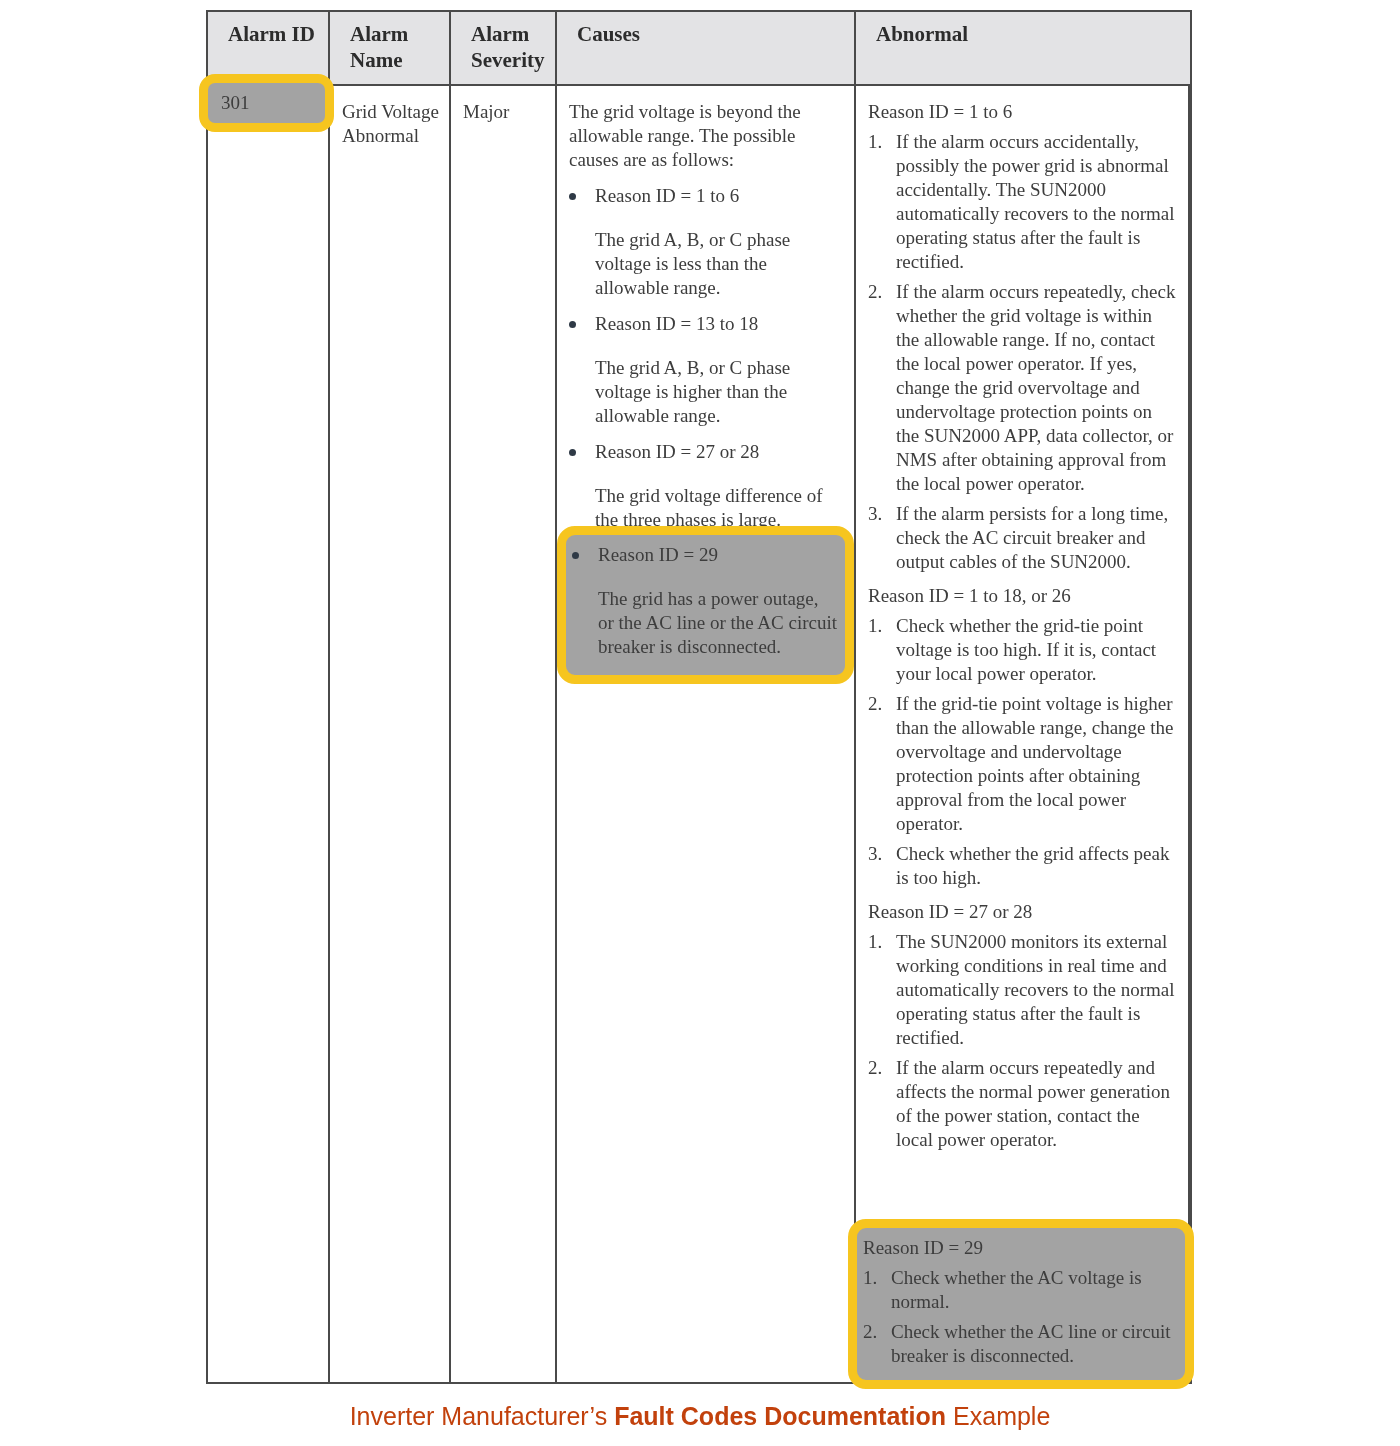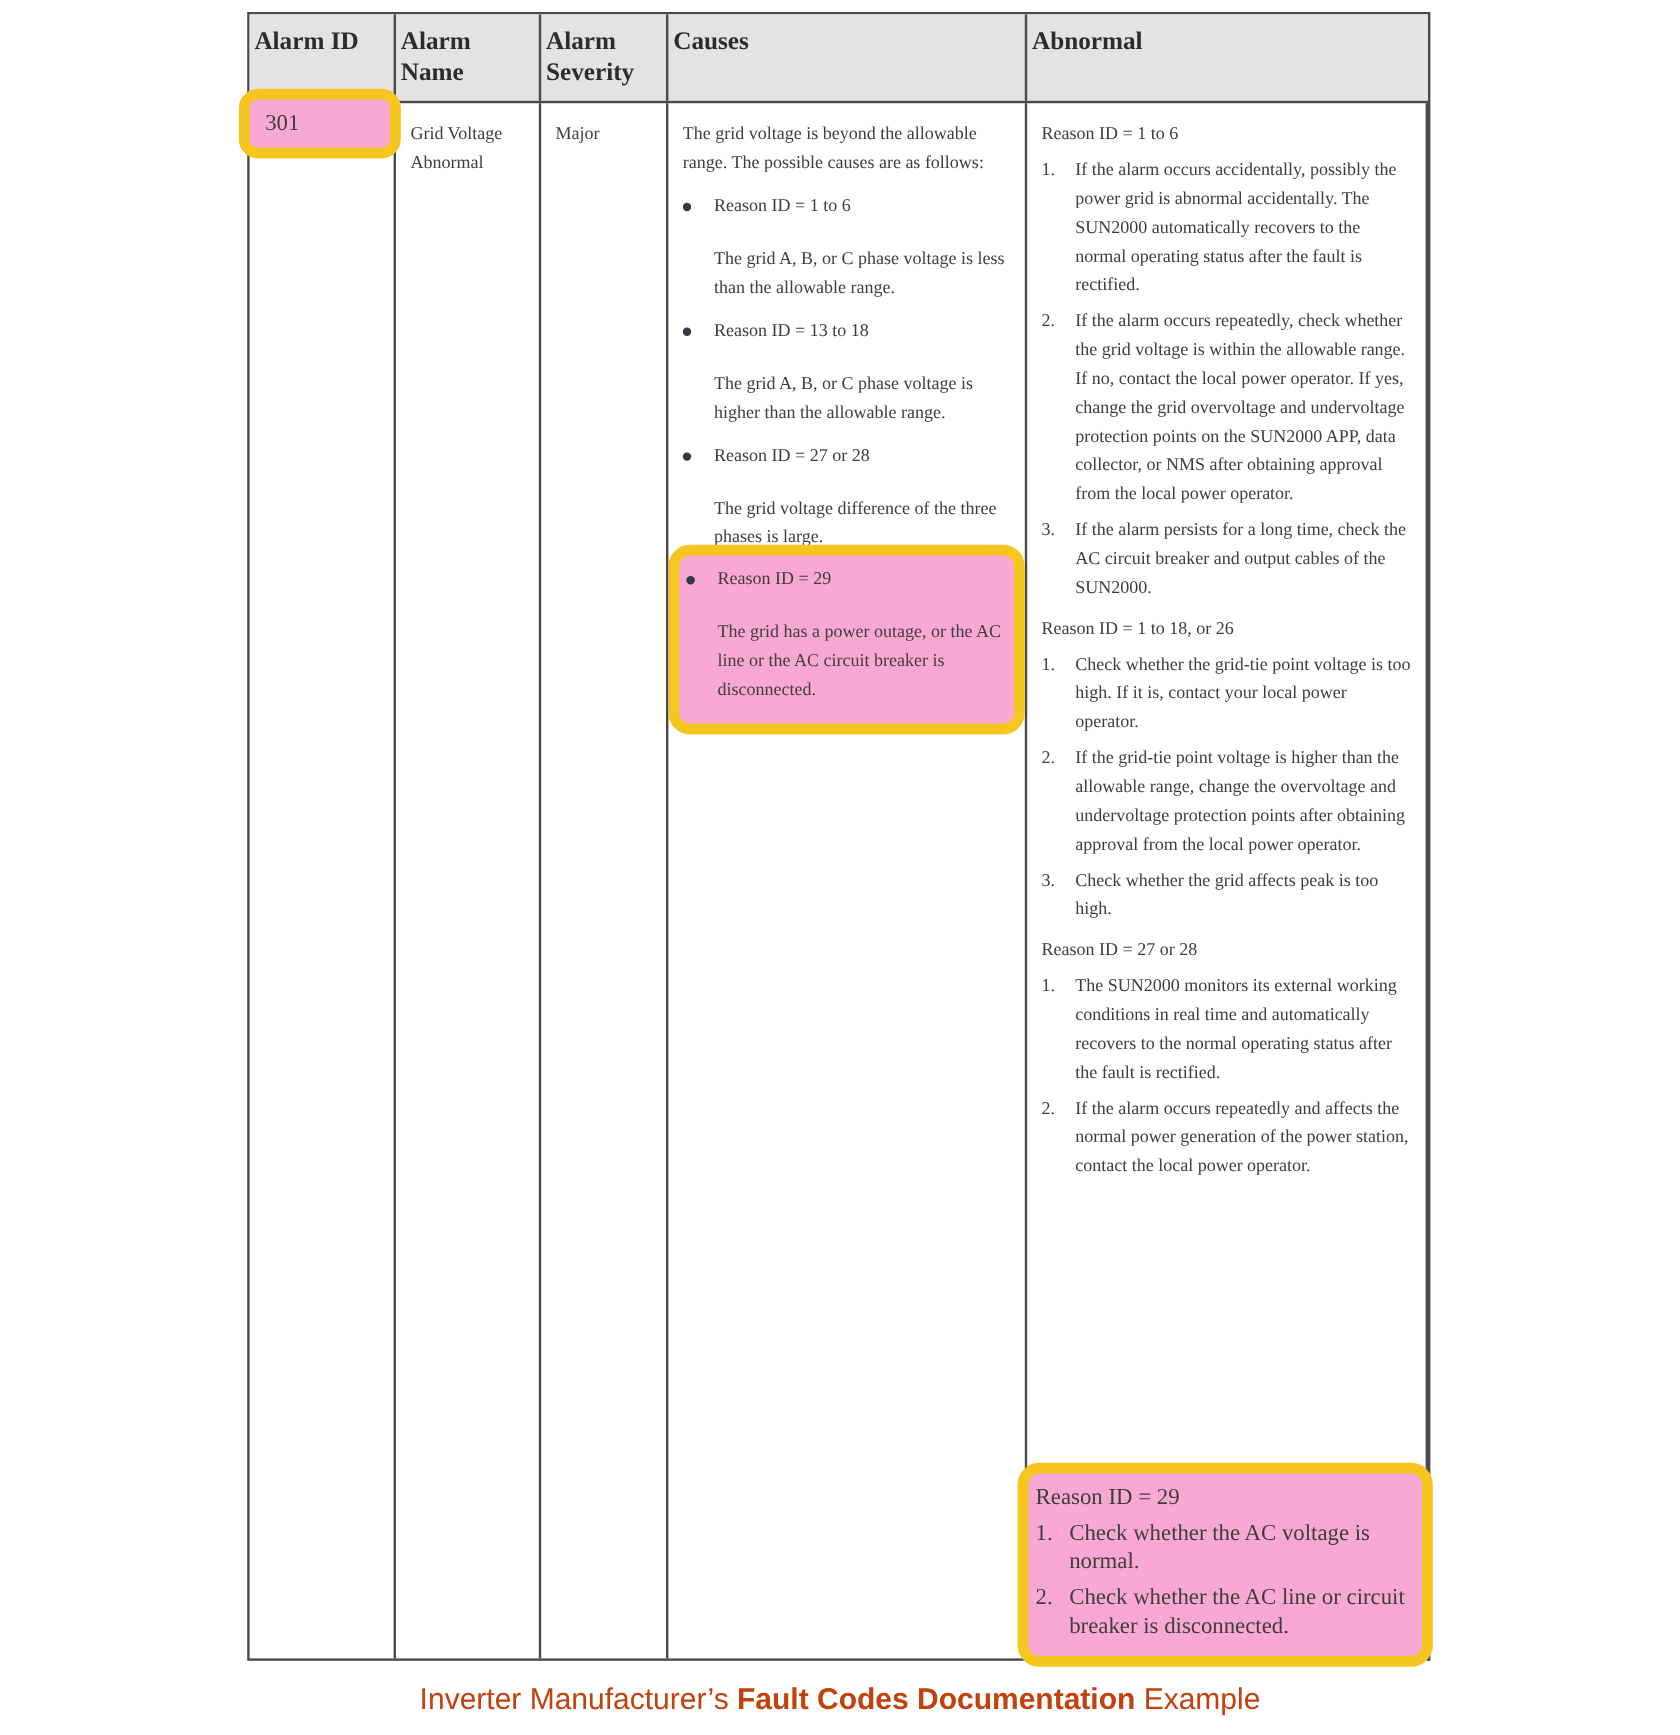--- a/index.html
+++ b/index.html
@@ -11,32 +11,32 @@
     position:absolute; left:206px; top:10px; width:986px; height:1374px;
     border:2px solid #4a4a4a; box-sizing:border-box;
     display:flex; flex-direction:column; background:#ffffff;
   }
   .header-row {
     display:grid; grid-template-columns:122px 121px 106px 299px 1fr;
     background:var(--header-bg, #E3E3E5);
     border-bottom:2px solid #4a4a4a; flex:0 0 auto;
   }
   .hcell {
-    padding:9px 6px 11px 4px; border-right:2px solid #4a4a4a;
+    padding:9px 6px 11px 20px; border-right:2px solid #4a4a4a;
     font-weight:bold; font-size:21px; line-height:26px; color:#2c2c2c;
     box-sizing:border-box;
   }
   .hcell:last-child { border-right:none; }
   .body-row {
     display:grid; grid-template-columns:122px 121px 106px 299px 1fr;
     flex:1 1 auto; position:relative;
   }
   .bcell {
     border-right:2px solid #4a4a4a; box-sizing:border-box;
-    padding:14px 10px 10px 12px; font-size:15px; line-height:24px;
+    padding:14px 10px 10px 12px; font-size:19px; line-height:24px;
     overflow:hidden; position:relative;
   }
   .bcell:last-child { border-right:none; }
 
   
   .c-intro { margin:0; }
   .c-bullet { margin-top:12px; }
   .b-head { display:grid; grid-template-columns:26px 1fr; }
   .dot { width:7px; height:7px; border-radius:50%; background:#2f3a46; margin-top:9px; }
   .b-body { margin:20px 0 0 26px; }
@@ -44,21 +44,21 @@
   
   .m-head { margin:10px 0 6px 0; }
   .m-section:first-child .m-head { margin-top:0; }
   .m-item { display:grid; grid-template-columns:28px 1fr; margin-top:6px; }
   .m-num { }
   .m-text { }
 
   
   .hl {
     border:9px solid var(--highlight, #F6C51F);
-    background:#f9a8d4; box-sizing:border-box;
+    background:#a3a3a3; box-sizing:border-box;
   }
   .hl-id {
     position:absolute; left:-9px; top:-12px; width:135px; height:58px;
     border-radius:16px; display:flex; align-items:center; padding-left:13px;
     font-size:19px; z-index:3;
   }
   .hl-causes {
     border-radius:18px; margin:-6px -10px 0 -12px;
     padding:8px 6px 16px 6px; position:relative; z-index:2;
   }

